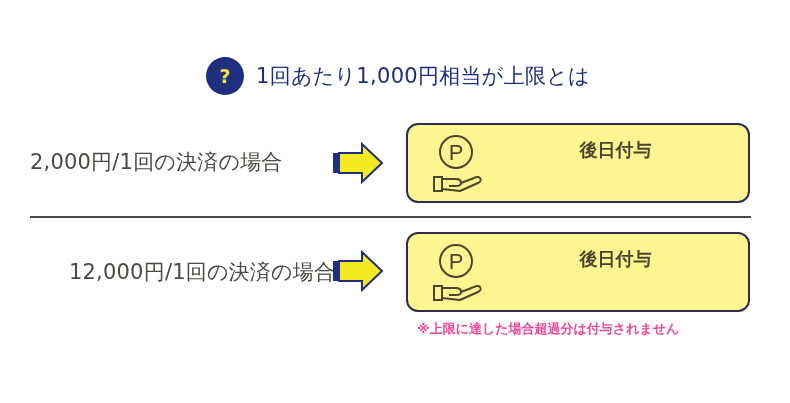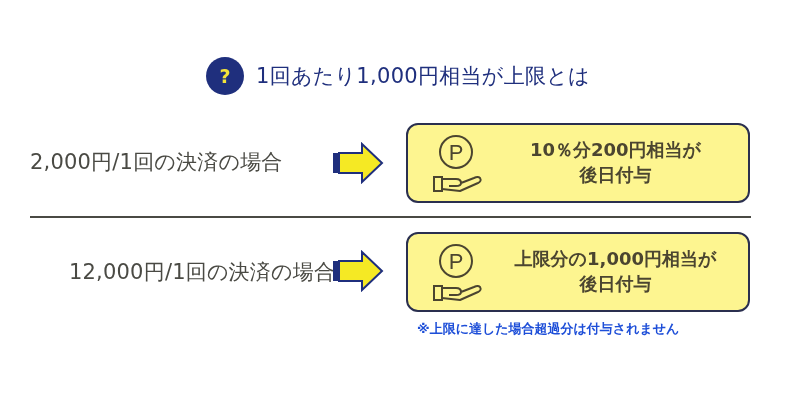--- a/index.html
+++ b/index.html
@@ -10,21 +10,21 @@
            font-weight:bold; font-size:19px; display:flex; align-items:center; justify-content:center; }
   .title-text { margin-left:12px; color:#1f2f7d; font-weight:normal; font-size:21px; letter-spacing:0.3px; }
   .row-label { position:absolute; left:30px; color:#4a4a44; font-size:21px; letter-spacing:0.2px; }
   .arrow { position:absolute; width:52px; height:42px; }
   .box { position:absolute; left:406px; width:344px; height:80px; background:#fdf590;
          border:2px solid #2a2f4f; border-radius:12px; box-sizing:border-box; }
   .box .icon { position:absolute; left:22px; top:6px; width:56px; height:66px; }
   .box .msg { position:absolute; left:85px; right:10px; top:12px; text-align:center;
               color:#4b4530; font-weight:bold; font-size:18px; line-height:25px; }
   .divider { position:absolute; left:30px; top:216px; width:721px; height:2px; background:#4a4a44; }
-  .note { position:absolute; left:417px; top:320px; font-size:13px; font-weight:bold; color:#1d4ed8; }
+  .note { position:absolute; left:417px; top:320px; font-size:13px; font-weight:bold; color:#ec4899; }
 </style>
 </head>
 <body>
 
 <div class="title">
   <div class="qmark">?</div>
   <div class="title-text">1回あたり1,000円相当が上限とは</div>
 </div>
 
 <div class="row-label" style="top:148px;">2,000円/1回の決済の場合</div>
@@ -33,38 +33,36 @@
   <polygon points="7,11 30,11 30,2 50,21 30,40 30,31 7,31" fill="#f5e924" stroke="#1f2f7d" stroke-width="2" stroke-linejoin="miter"></polygon>
 </svg>
 <div class="box" style="top:123px;">
   <svg class="icon" viewBox="0 0 56 66">
     <circle cx="26" cy="21" r="16" fill="none" stroke="#4b4530" stroke-width="2"></circle>
     <text x="26" y="29" text-anchor="middle" font-size="22" fill="#4b4530" font-family="Liberation Sans, sans-serif">P</text>
     <rect x="4" y="46" width="8" height="14" fill="none" stroke="#4b4530" stroke-width="2"></rect>
     <path d="M12 48 L26 48 Q31 48 31 52 Q31 55 26 55 L19 55 M12 58 L30 60 L48 52 Q52 50 50 47 Q48 45 44 47 L31 52" fill="none" stroke="#4b4530" stroke-width="2" stroke-linejoin="round"></path>
   </svg>
   <div class="msg">
-    <div>10％分200円相当が</div>
     <div>後日付与</div>
   </div>
 </div>
 
 <div class="divider"></div>
 
 <div class="row-label" style="top:258px;margin-left:39px;">12,000円/1回の決済の場合</div>
 <svg class="arrow" style="left:332px; top:250px;" viewBox="0 0 52 42">
   <rect x="1" y="11" width="6" height="20" fill="#1f2f7d"></rect>
   <polygon points="7,11 30,11 30,2 50,21 30,40 30,31 7,31" fill="#f5e924" stroke="#1f2f7d" stroke-width="2" stroke-linejoin="miter"></polygon>
 </svg>
 <div class="box" style="top:232px;">
   <svg class="icon" viewBox="0 0 56 66">
     <circle cx="26" cy="21" r="16" fill="none" stroke="#4b4530" stroke-width="2"></circle>
     <text x="26" y="29" text-anchor="middle" font-size="22" fill="#4b4530" font-family="Liberation Sans, sans-serif">P</text>
     <rect x="4" y="46" width="8" height="14" fill="none" stroke="#4b4530" stroke-width="2"></rect>
     <path d="M12 48 L26 48 Q31 48 31 52 Q31 55 26 55 L19 55 M12 58 L30 60 L48 52 Q52 50 50 47 Q48 45 44 47 L31 52" fill="none" stroke="#4b4530" stroke-width="2" stroke-linejoin="round"></path>
   </svg>
   <div class="msg">
-    <div>上限分の1,000円相当が</div>
     <div>後日付与</div>
   </div>
 </div>
 
 <div class="note">※上限に達した場合超過分は付与されません</div>
 
 </body></html>

